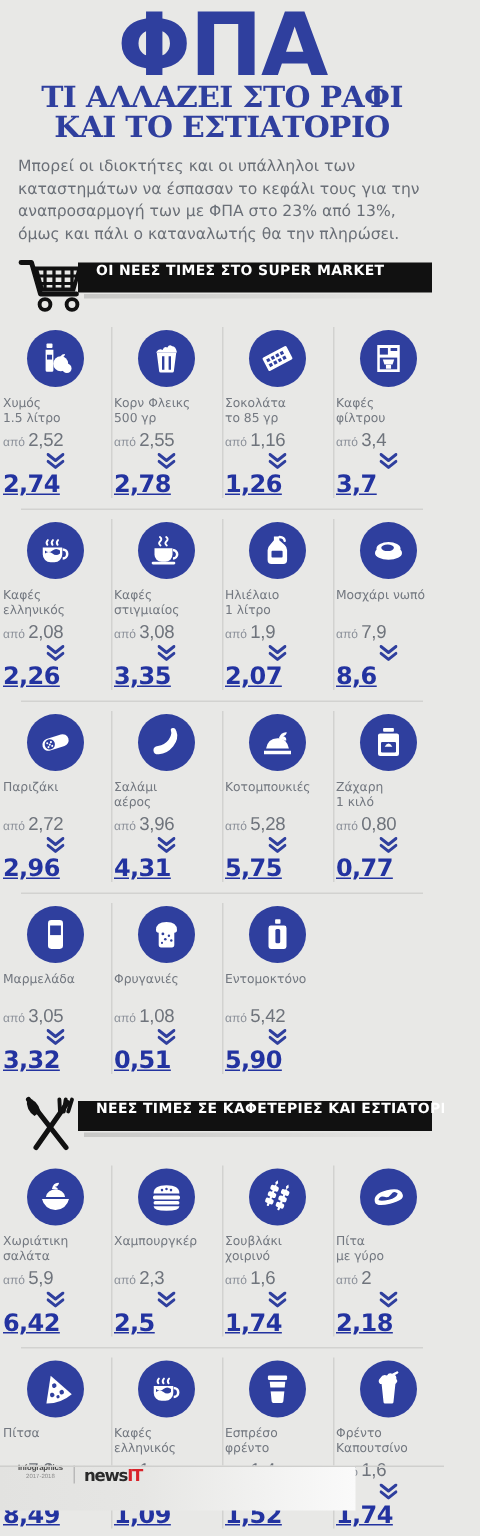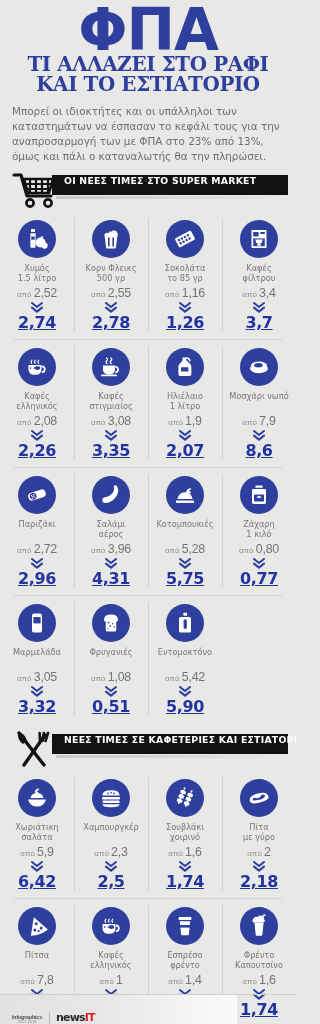--- a/index.html
+++ b/index.html
@@ -64,21 +64,21 @@
   
   .grid{display:grid;grid-template-columns:repeat(4,1fr);}
   .row{position:relative;}
   .row + .row::before{
     content:"";position:absolute;left:14px;right:14px;top:0;height:1px;
     background:#d2d2d0;
   }
   .cell{
     position:relative;
     padding:9px 2px 8px 2px;
-    text-align:center;
+    text-align:left;
     box-sizing:border-box;
   }
   .cell + .cell::before{
     content:"";position:absolute;left:0;top:7px;bottom:7px;width:1px;background:#d2d2d0;
   }
   .badge{
     width:38px;height:38px;border-radius:50%;
     background:#2f3f9e;margin:0 auto 5px auto;
     display:flex;align-items:center;justify-content:center;
   }
@@ -98,23 +98,23 @@
   .chev svg{display:block;margin:1px auto 2px auto;}
   .newp{
     color:#2333a0;font-weight:bold;font-size:16px;letter-spacing:-0.4px;
     font-family:"DejaVu Sans","Liberation Sans",sans-serif;
     line-height:1;
     text-decoration:underline;
   }
 
   
   .footer{
-    position:absolute;left:0;bottom:0;width:237px;height:30px;
+    position:absolute;left:0;bottom:17px;width:237px;height:30px;
     background:linear-gradient(to right,#e2e2e0 0%,#e6e6e4 40%,#f2f2f1 75%,#fafafa 100%);
-    display:flex;align-items:flex-end;
+    display:flex;align-items:flex-start;
   }
   .ig-mark{margin-left:12px;line-height:1;}
   .ig-1{font-size:5.2px;font-weight:bold;color:#4a4a4a;letter-spacing:-0.1px;}
   .ig-2{font-size:4px;color:#8d8d8d;text-align:center;}
   .divider-v{width:1px;height:12px;background:#b9b9b9;margin:0 6px 0 7px;}
   .news{font-family:"DejaVu Sans","Liberation Sans",sans-serif;font-weight:bold;font-size:11px;color:#2a2a2a;letter-spacing:-0.8px;}
   .news i{font-style:normal;color:#d8232a;}
   .footer-line{position:absolute;left:0;top:0;width:296px;height:1px;background:#cfcfcd;}
 </style>
 </head>

